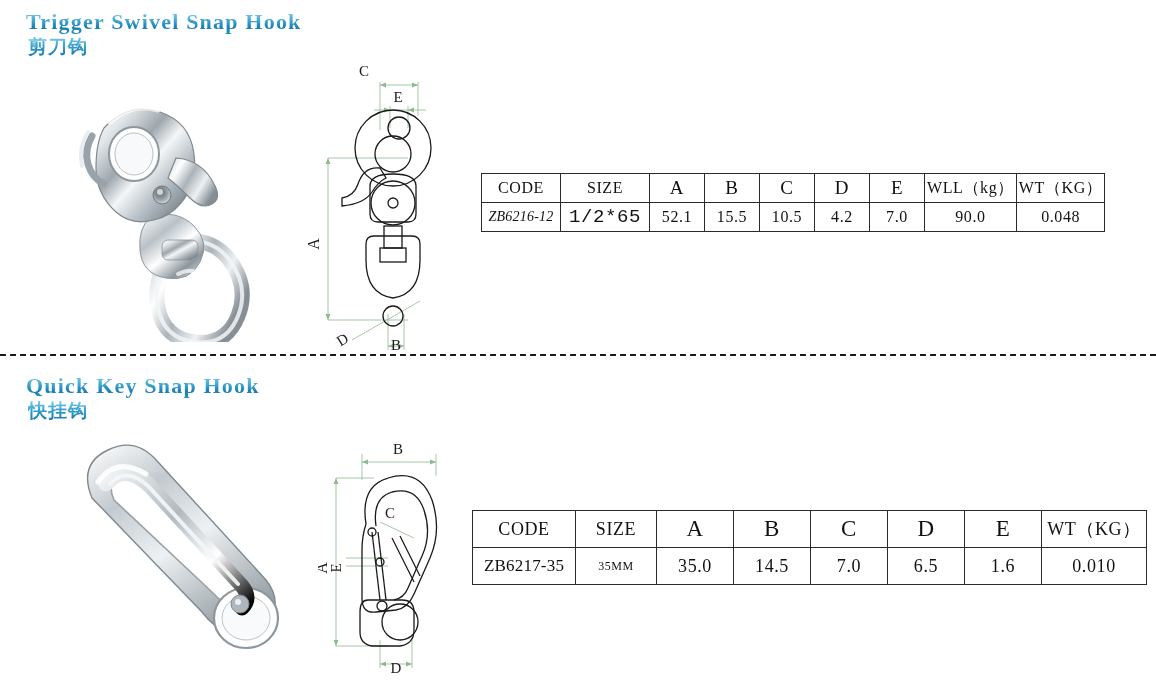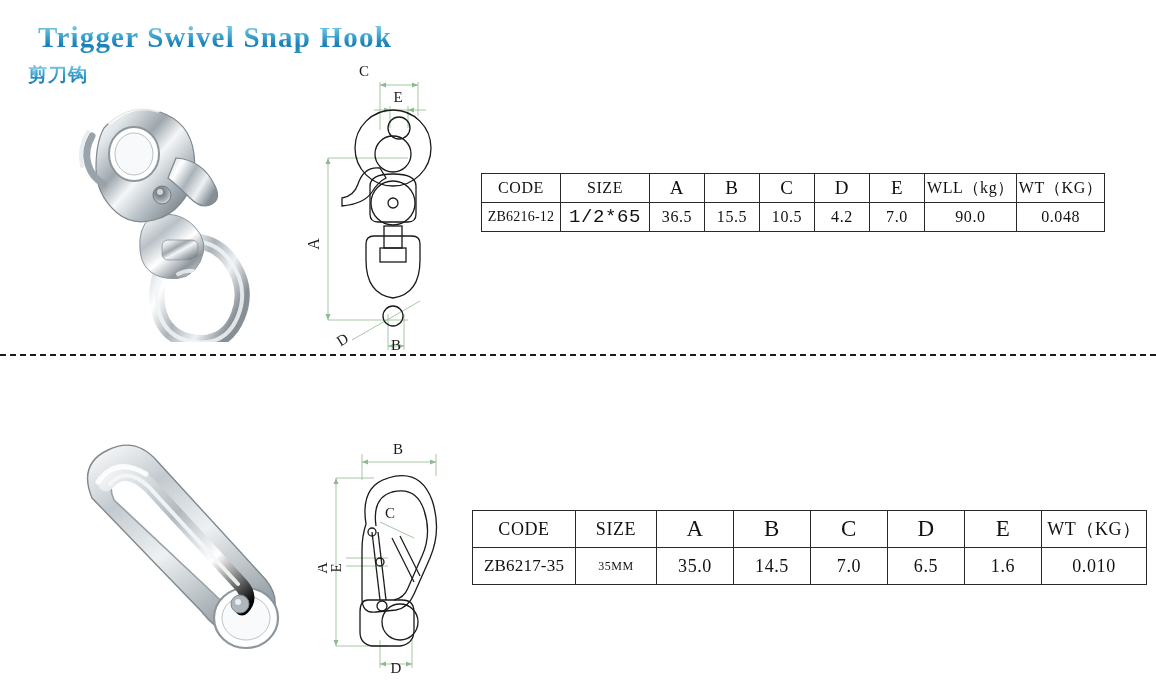--- a/index.html
+++ b/index.html
@@ -26,25 +26,25 @@
   
   .title-block {
     position: absolute;
     left: 26px;
   }
   #section-trigger .title-block { top: 10px; }
   #section-quick   .title-block { top: 374px; }
 
   .title-en {
     font-family: "Liberation Serif", serif;
-    font-size: 29px;
+    font-size: 22px;
     font-weight: bold;
     letter-spacing: 1.2px;
     line-height: 1.08;
-    margin: 12px;
+    margin: 0;
     background: linear-gradient(to bottom, #8fd4ec 0%, #49aed6 38%, #1a7fb5 72%, #2b90c2 100%);
     -webkit-background-clip: text;
     background-clip: text;
     -webkit-text-fill-color: transparent;
     color: #2a8fc0;
     white-space: nowrap;
   }
   .title-cn {
     font-family: "DejaVu Sans", sans-serif;
     font-size: 19px;
@@ -101,21 +101,21 @@
   }
 
   #table-trigger { left: 481px; top: 173px; }
   #table-trigger td, #table-trigger th { height: 28px; font-size: 16px; }
   #table-trigger .c-code { width: 74px; }
   #table-trigger .c-size { width: 84px; }
   #table-trigger .c-dim  { width: 50px; }
   #table-trigger .c-wll  { width: 72px; }
   #table-trigger .c-wt   { width: 72px; }
   #table-trigger .hdr-letter { font-size: 19px; }
-  #table-trigger .val-code { font-size: 14px; letter-spacing: 0.2px; }
+  #table-trigger .val-code { font-size: 14px; letter-spacing: 0.2px; font-style: italic; }
   #table-trigger .val-size { font-size: 19px; font-family: Liberation Mono, monospace; }
 
   #table-quick { left: 472px; top: 510px; }
   #table-quick td, #table-quick th { height: 36px; font-size: 18px; }
   #table-quick .c-code { width: 98px; }
   #table-quick .c-size { width: 76px; }
   #table-quick .c-dim  { width: 72px; }
   #table-quick .c-wt   { width: 100px; }
   #table-quick .hdr-letter { font-size: 23px; }
   #table-quick .val-code { font-size: 17px; letter-spacing: 0.2px; }
@@ -263,36 +263,40 @@
         <th class="c-dim hdr-letter">D</th>
         <th class="c-dim hdr-letter">E</th>
         <th class="c-wll">WLL（kg）</th>
         <th class="c-wt">WT（KG）</th>
       </tr>
     </thead>
     <tbody>
       <tr>
         <td class="val-code">ZB6216-12</td>
         <td class="val-size">1/2*65</td>
-        <td>36.5</td>
+        <td>52.1</td>
         <td>15.5</td>
         <td>10.5</td>
         <td>4.2</td>
         <td>7.0</td>
         <td>90.0</td>
         <td>0.048</td>
       </tr>
     </tbody>
   </table>
 </div>
 
 <div id="section-divider"></div>
 
 <div class="product-section" id="section-quick">
 
+  <div class="title-block" style="top:14px;">
+    <div class="title-en">Quick Key Snap Hook</div>
+    <div class="title-cn">快挂钩</div>
+  </div>
 
   <div class="photo" id="photo-quick" style="top:78px;">
     <svg width="260" height="240" viewBox="0 0 260 240" xmlns="http://www.w3.org/2000/svg">
       <defs>
         <linearGradient id="qsteel" x1="0" y1="0" x2="0.8" y2="1">
           <stop offset="0%" stop-color="#ffffff"></stop>
           <stop offset="15%" stop-color="#dfe4e7"></stop>
           <stop offset="34%" stop-color="#a8b1b7"></stop>
           <stop offset="50%" stop-color="#fafbfc"></stop>
           <stop offset="68%" stop-color="#b6bfc5"></stop>

